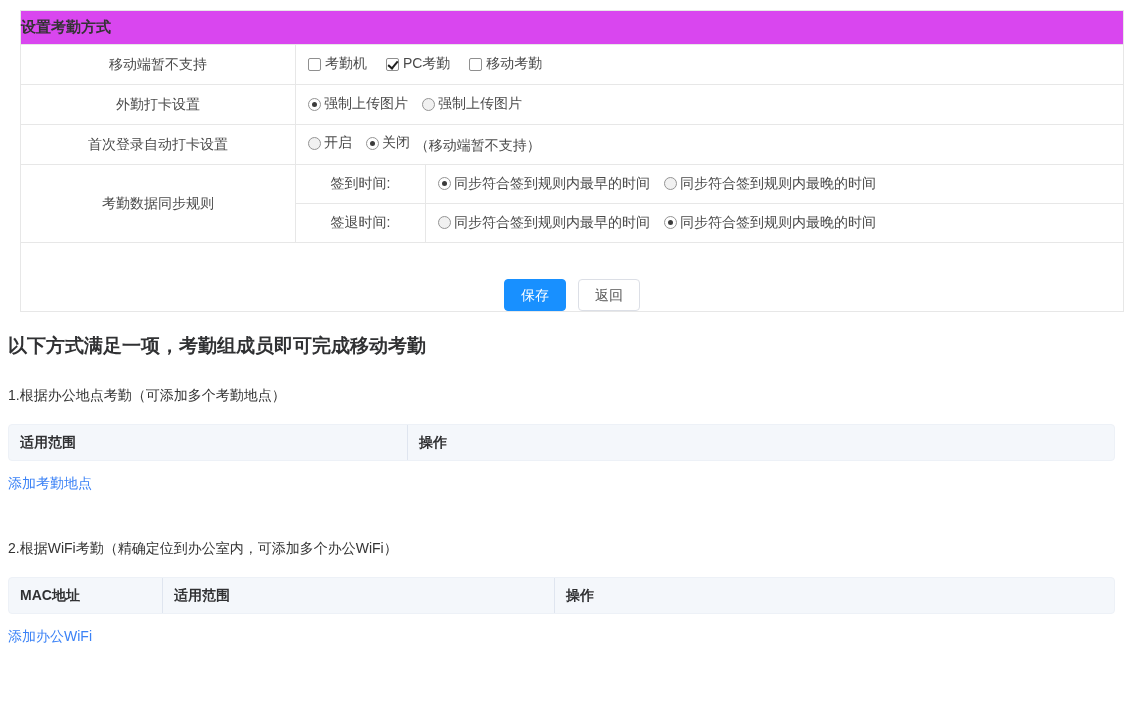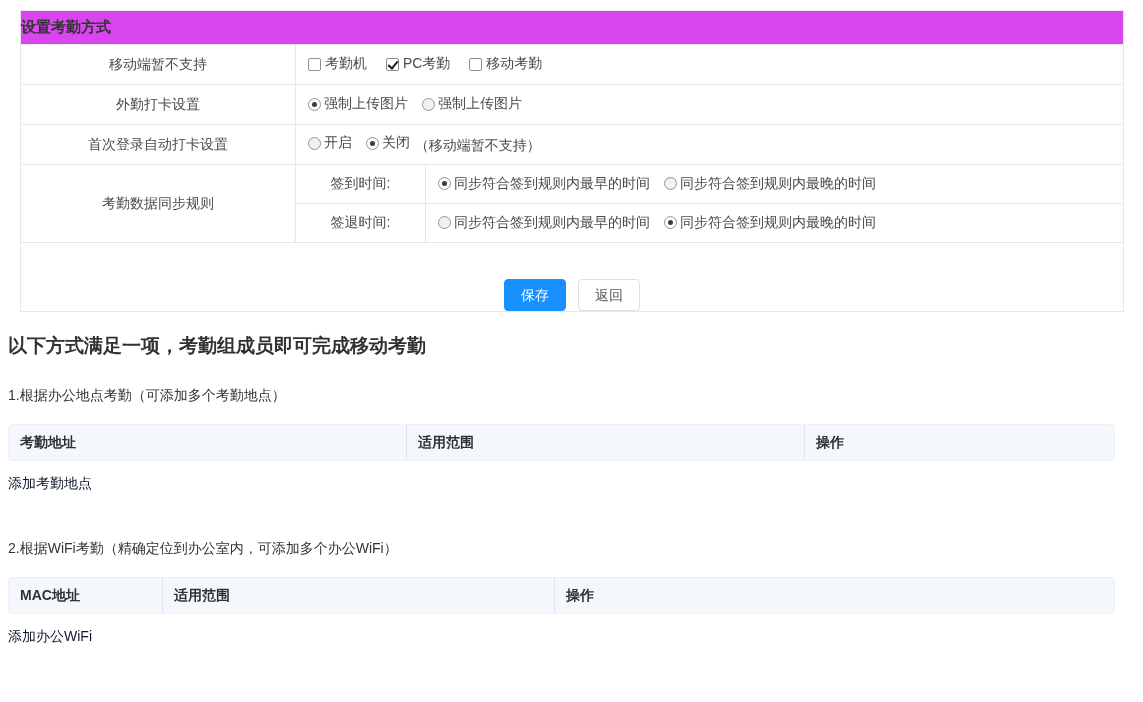--- a/index.html
+++ b/index.html
@@ -37,21 +37,21 @@
   .btn-default { background: #fff; border: 1px solid #dcdfe6; color: #555; margin-left: 8px; }
 
   
   .intro { margin: 21px 0 16px 8px; font-size: 19px; font-weight: bold; color: #303133; }
   .section-heading { margin: 28px 0 0 8px; font-size: 14px; color: #333; }
   .sub-table-header { display: flex; margin: 19px 0 0 8px; width: 1107px; height: 37px;
     background: #f4f7fb; border: 1px solid #edf1f7; border-radius: 4px; align-items: stretch; }
   .sub-table-header .col { display: flex; align-items: center; padding-left: 11px;
     font-weight: bold; font-size: 14px; color: #303133; }
   .sub-table-header .col + .col { border-left: 1px solid #dfe5ef; }
-  .add-link { display: inline-block; margin: 14px 0 0 8px; color: #0f172a; font-size: 14px;
+  .add-link { display: inline-block; margin: 14px 0 0 8px; color: #3b82f6; font-size: 14px;
     text-decoration: none; cursor: pointer; }
   .bottom-bar { margin-top: 27px; text-align: center; }
   .btn-back-bottom { height: 30px; line-height: 28px; padding: 0 15px; }
 </style>
 </head>
 <body>
 
 <div class="page">
 
   <table class="main-table">
@@ -148,21 +148,20 @@
         </td>
       </tr>
     </tbody>
   </table>
 
   <div class="intro">以下方式满足一项，考勤组成员即可完成移动考勤</div>
 
   <div class="section-heading">1.根据办公地点考勤（可添加多个考勤地点）</div>
 
   <div class="sub-table-header">
-    <div class="col" style="width:397px">考勤地址</div>
     <div class="col" style="width:398px">适用范围</div>
     <div class="col" style="flex:1">操作</div>
   </div>
 
   <a class="add-link">添加考勤地点</a>
 
   <div class="section-heading" style="margin-top:47px">2.根据WiFi考勤（精确定位到办公室内，可添加多个办公WiFi）</div>
 
   <div class="sub-table-header">
     <div class="col" style="width:153px">MAC地址</div>

